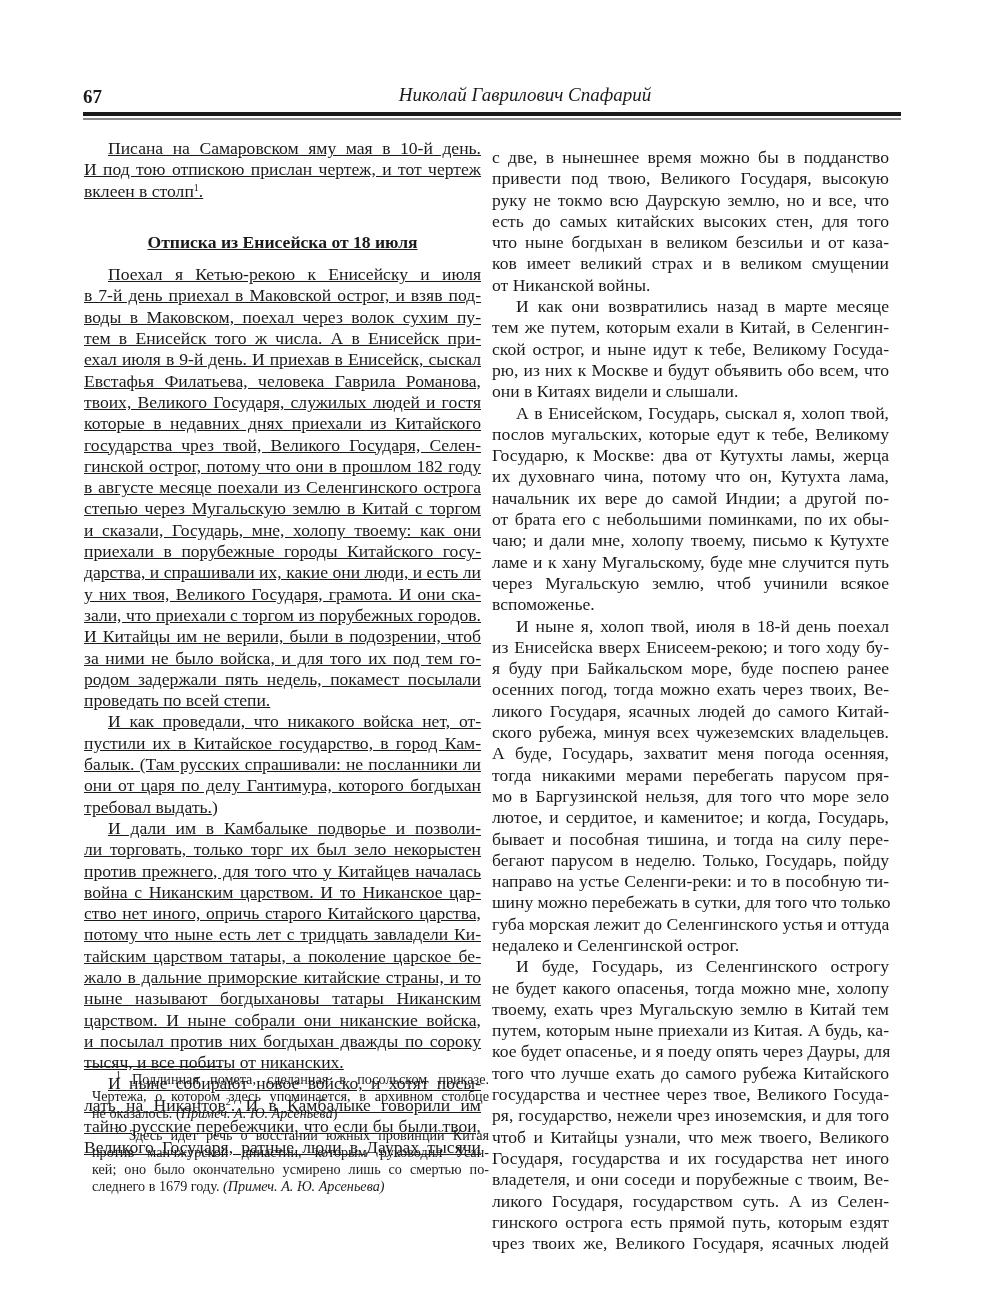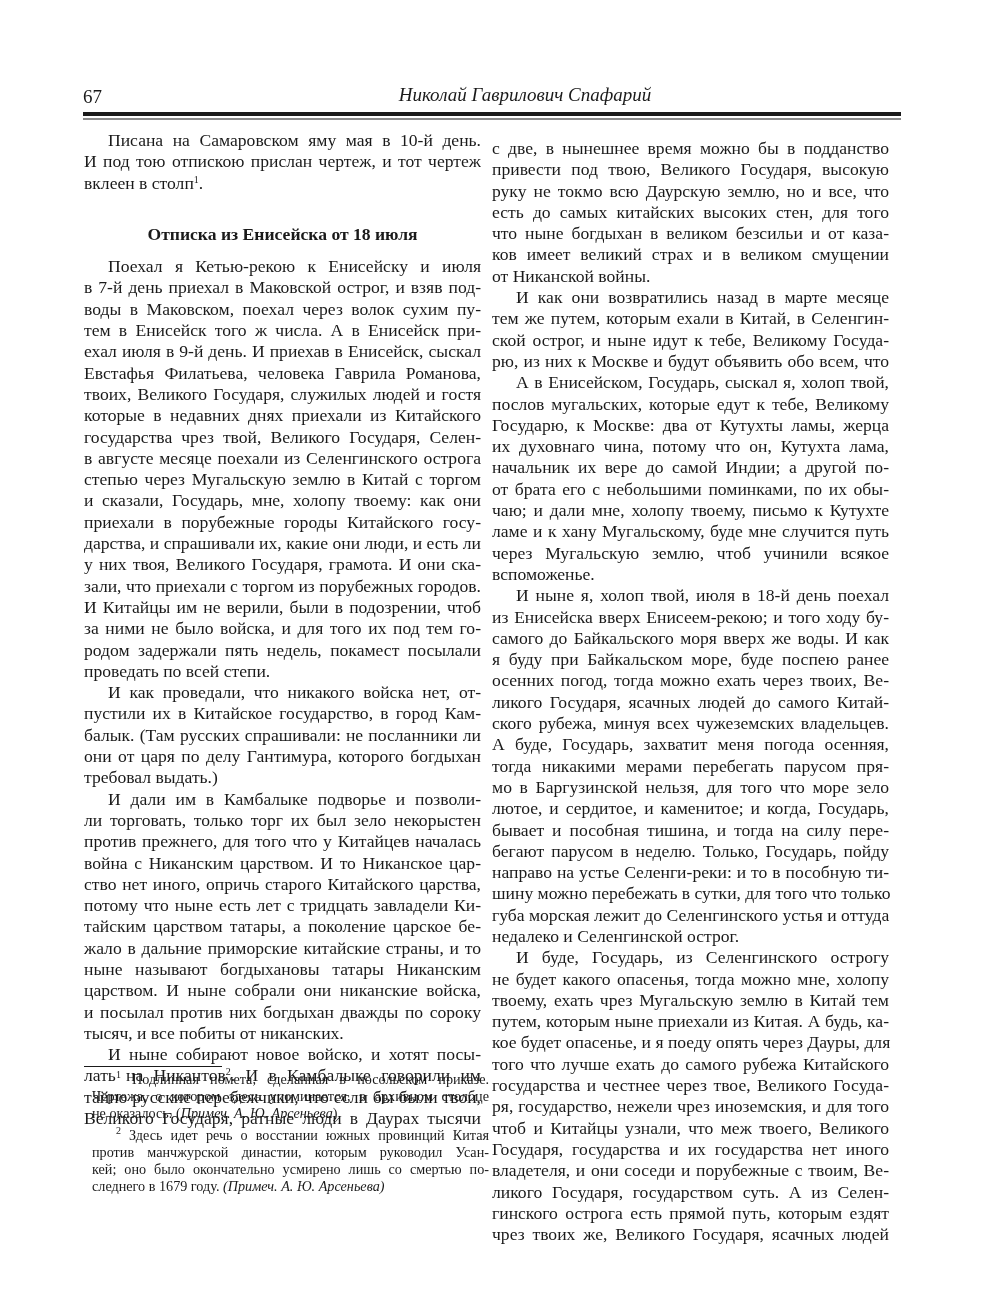--- a/index.html
+++ b/index.html
@@ -1,23 +1,23 @@
 <!DOCTYPE html>
 <html><head>
 <meta charset="utf-8">
 <style>
   html, body { margin: 0; padding: 0; background: #ffffff; }
   body { width: 1000px; height: 1312px; position: relative; overflow: hidden; font-family: "Liberation Serif", "DejaVu Serif", serif; color: #1a1a1a; }
-  .page-number { position: absolute; left: 83px; top: 86px; font-size: 19px; }
+  .page-number { position: absolute; left: 83px; top: 86px; font-size: 19px; font-weight: bold; }
   .running-head { position: absolute; left: 0; width: 1000px; top: 84px; text-align: center; font-size: 19px; font-style: italic; padding-left: 50px; box-sizing: border-box; font-family: Liberation Serif, serif; }
   .rule-thick { position: absolute; left: 83px; width: 818px; top: 112px; height: 4px; background: #1a1a1a; }
   .rule-thin { position: absolute; left: 83px; width: 818px; top: 118px; height: 2px; background: #8a8a8a; }
   .col { position: absolute; width: 397px; font-size: 17.6px; }
-  .col-left { left: 84px; top: 130px; }
-  .col-right { left: 492px; top: 138px; }
+  .col-left { left: 84px; top: 138px; text-decoration: underline; }
+  .col-right { left: 492px; top: 147px; }
   .line { display: block; height: 21.3px; line-height: 21.3px; white-space: nowrap; text-align: justify; text-align-last: justify; }
   .line.last { text-align-last: left; }
   .line.indent { padding-left: 24px; }
   .heading { display: block; text-align: center; font-weight: bold; font-size: 17.6px; height: 21.3px; line-height: 21.3px; margin-top: 30px; margin-bottom: 11px; }
   sup { font-size: 10px; line-height: 0; vertical-align: 6px; }
   .fn-rule { position: absolute; left: 84px; top: 1066px; width: 138px; height: 1px; background: #1a1a1a; }
   .footnotes { position: absolute; left: 84px; top: 1071px; width: 397px; font-size: 14.2px; margin-left: 8px; }
   .fn-line { display: block; height: 17px; line-height: 17px; white-space: nowrap; text-align: justify; text-align-last: justify; }
   .fn-line.last { text-align-last: left; }
   .fn-line.indent { padding-left: 24px; }
@@ -47,20 +47,21 @@
       <div>
         <span class="line indent">Поехал я Кетью-рекою к Енисейску и июля</span>
         <span class="line">в 7-й день приехал в Маковской острог, и взяв под-</span>
         <span class="line">воды в Маковском, поехал через волок сухим пу-</span>
         <span class="line">тем в Енисейск того ж числа. А в Енисейск при-</span>
         <span class="line">ехал июля в 9-й день. И приехав в Енисейск, сыскал</span>
         <span class="line">Евстафья Филатьева, человека Гаврила Романова,</span>
         <span class="line">твоих, Великого Государя, служилых людей и гостя</span>
         <span class="line">которые в недавних днях приехали из Китайского</span>
         <span class="line">государства чрез твой, Великого Государя, Селен-</span>
+        <span class="line">гинской острог, потому что они в прошлом 182 году</span>
         <span class="line">в августе месяце поехали из Селенгинского острога</span>
         <span class="line">степью через Мугальскую землю в Китай с торгом</span>
         <span class="line">и сказали, Государь, мне, холопу твоему: как они</span>
         <span class="line">приехали в порубежные городы Китайского госу-</span>
         <span class="line">дарства, и спрашивали их, какие они люди, и есть ли</span>
         <span class="line">у них твоя, Великого Государя, грамота. И они ска-</span>
         <span class="line">зали, что приехали с торгом из порубежных городов.</span>
         <span class="line">И Китайцы им не верили, были в подозрении, чтоб</span>
         <span class="line">за ними не было войска, и для того их под тем го-</span>
         <span class="line">родом задержали пять недель, покамест посылали</span>
@@ -121,37 +122,37 @@
       <span class="line">есть до самых китайских высоких стен, для того</span>
       <span class="line">что ныне богдыхан в великом безсильи и от каза-</span>
       <span class="line">ков имеет великий страх и в великом смущении</span>
       <span class="line last">от Никанской войны.</span>
     </div>
     <div>
       <span class="line indent">И как они возвратились назад в марте месяце</span>
       <span class="line">тем же путем, которым ехали в Китай, в Селенгин-</span>
       <span class="line">ской острог, и ныне идут к тебе, Великому Госуда-</span>
       <span class="line">рю, из них к Москве и будут объявить обо всем, что</span>
+      <span class="line last">они в Китаях видели и слышали.</span>
     </div>
     <div>
       <span class="line indent">А в Енисейском, Государь, сыскал я, холоп твой,</span>
       <span class="line">послов мугальских, которые едут к тебе, Великому</span>
       <span class="line">Государю, к Москве: два от Кутухты ламы, жерца</span>
       <span class="line">их духовнаго чина, потому что он, Кутухта лама,</span>
       <span class="line">начальник их вере до самой Индии; а другой по-</span>
       <span class="line">от брата его с небольшими поминками, по их обы-</span>
       <span class="line">чаю; и дали мне, холопу твоему, письмо к Кутухте</span>
       <span class="line">ламе и к хану Мугальскому, буде мне случится путь</span>
       <span class="line">через Мугальскую землю, чтоб учинили всякое</span>
       <span class="line last">вспоможенье.</span>
     </div>
     <div>
       <span class="line indent">И ныне я, холоп твой, июля в 18-й день поехал</span>
       <span class="line">из Енисейска вверх Енисеем-рекою; и того ходу бу-</span>
-      <span class="line">самого до Байкальского моря вверх же воды. И как</span>
       <span class="line">я буду при Байкальском море, буде поспею ранее</span>
       <span class="line">осенних погод, тогда можно ехать через твоих, Ве-</span>
       <span class="line">ликого Государя, ясачных людей до самого Китай-</span>
       <span class="line">ского рубежа, минуя всех чужеземских владельцев.</span>
       <span class="line">А буде, Государь, захватит меня погода осенняя,</span>
       <span class="line">тогда никакими мерами перебегать парусом пря-</span>
       <span class="line">мо в Баргузинской нельзя, для того что море зело</span>
       <span class="line">лютое, и сердитое, и каменитое; и когда, Государь,</span>
       <span class="line">бывает и пособная тишина, и тогда на силу пере-</span>
       <span class="line">бегают парусом в неделю. Только, Государь, пойду</span>

